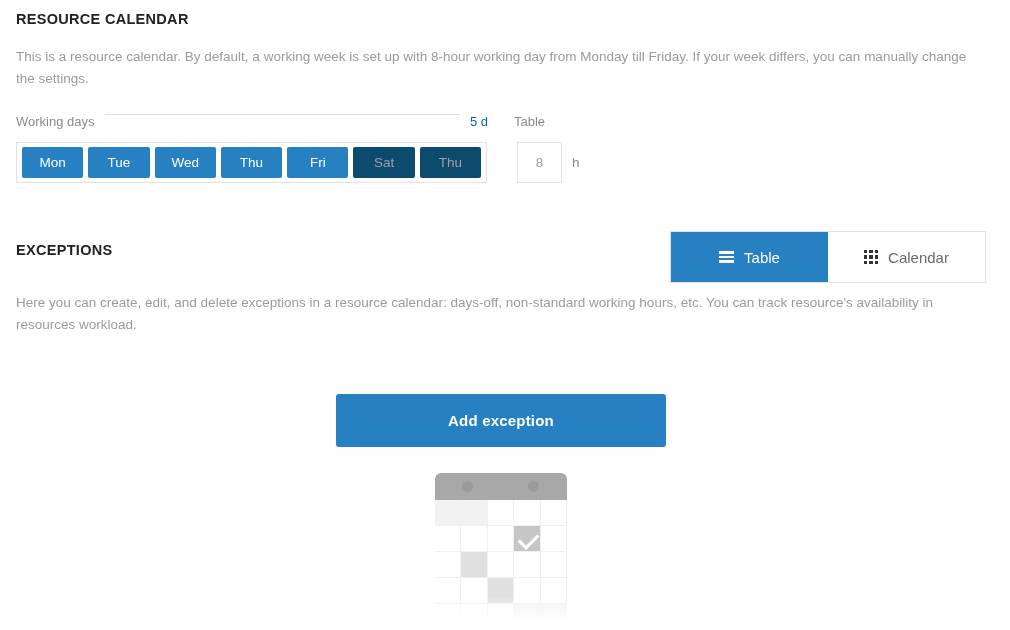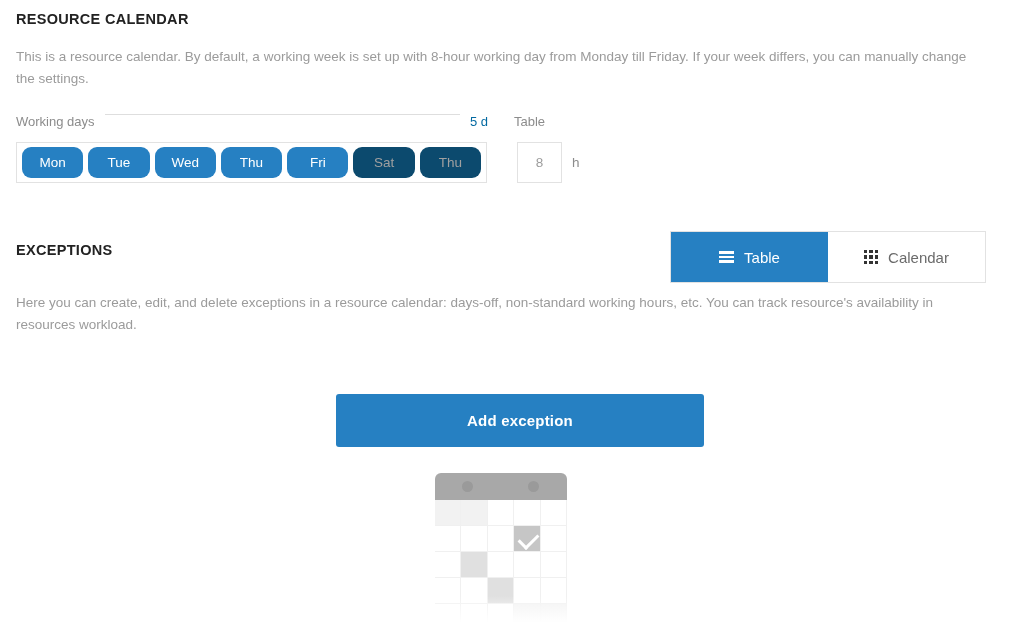--- a/index.html
+++ b/index.html
@@ -103,21 +103,21 @@
     border: 1px solid #e2e2e2;
     background: #ffffff;
     display: flex;
     align-items: center;
     padding: 4px 5px;
     gap: 5px;
   }
   .day-btn {
     flex: 1 1 0;
     height: 31px;
-    border-radius: 9px;
+    border-radius: 2px;
     display: flex;
     align-items: center;
     justify-content: center;
     font-size: 13.5px;
     box-sizing: border-box;
     cursor: pointer;
     user-select: none;
   }
   .day-btn.on {
     background: #2680c2;
@@ -230,21 +230,21 @@
   .icon-grid i {
     display: block;
     background: #333333;
   }
 
   
   .add-btn {
     position: absolute;
     left: 336px;
     top: 394px;
-    width: 368px;
+    width: 330px;
     height: 53px;
     background: #2680c2;
     color: #ffffff;
     border: none;
     border-radius: 3px;
     font-size: 15px;
     font-weight: bold;
     font-family: "Liberation Sans", sans-serif;
     cursor: pointer;
     letter-spacing: 0.2px;

